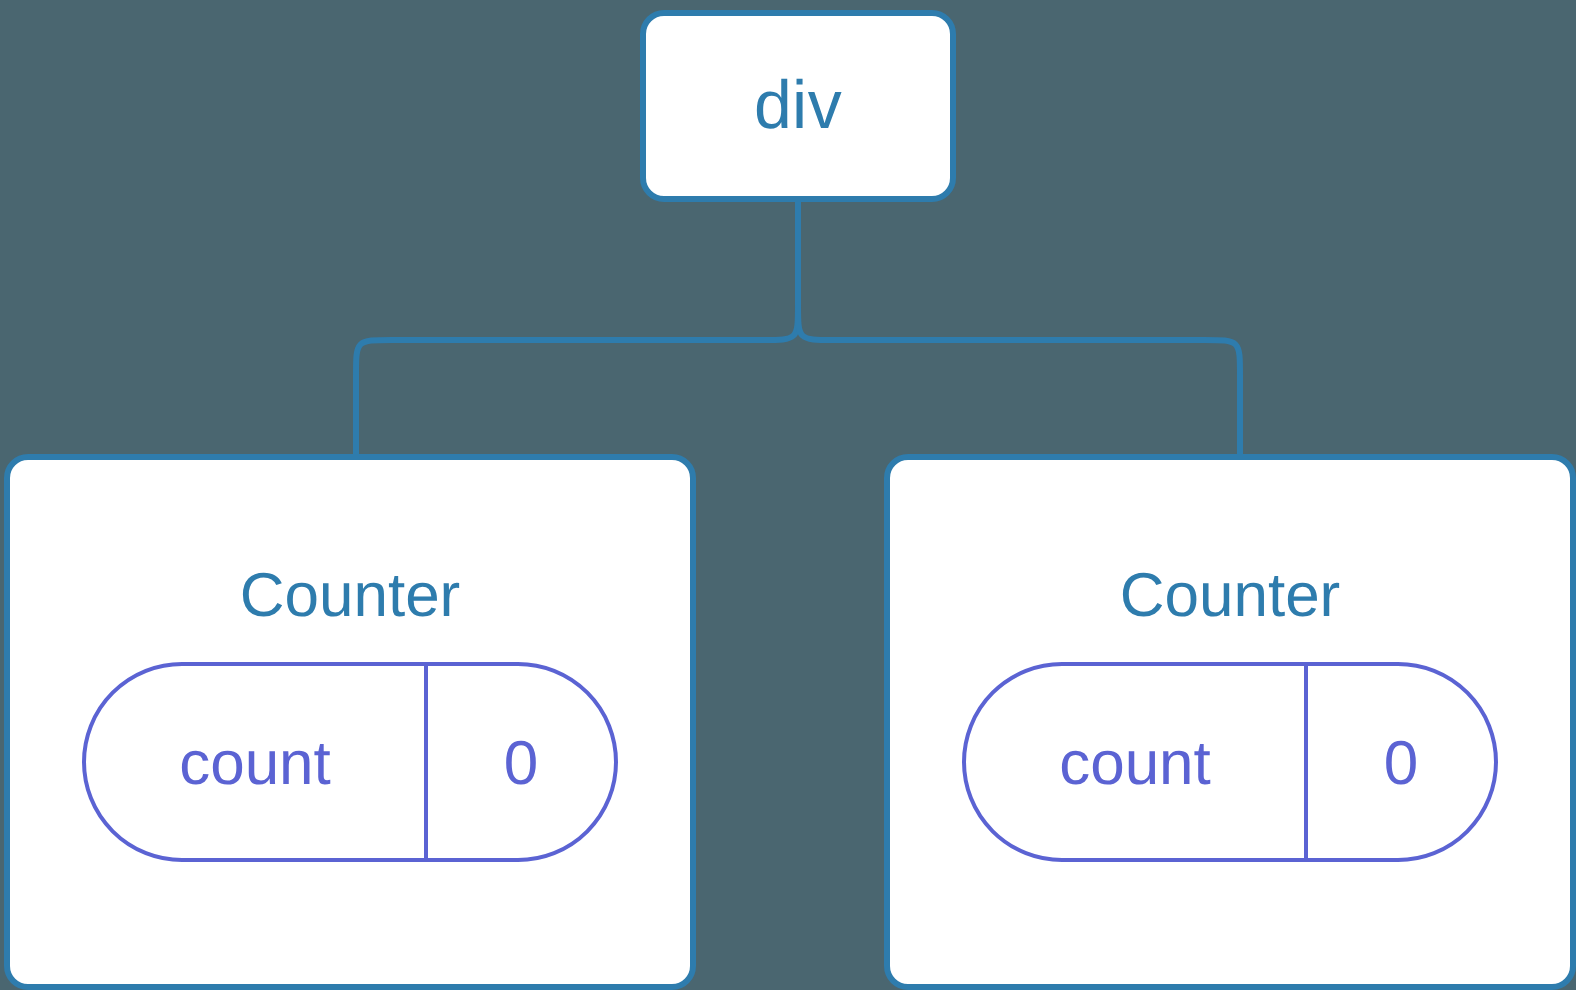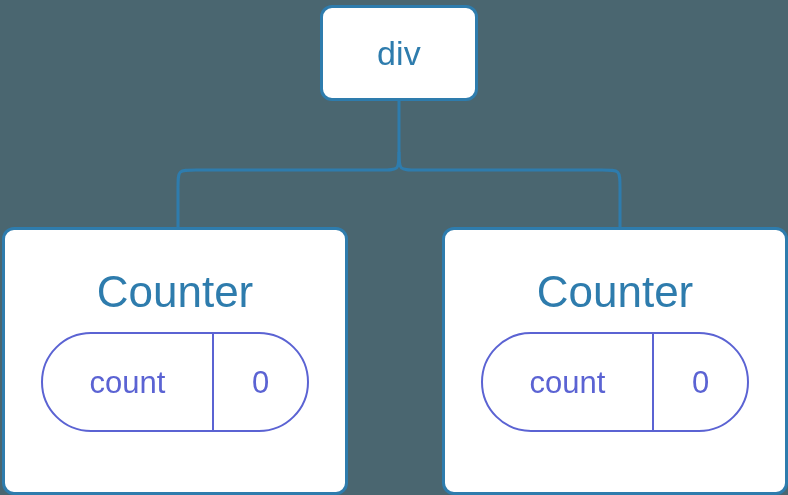--- a/index.html
+++ b/index.html
@@ -70,24 +70,24 @@
   #node-counter-left {
     left: 2px;
     width: 346px;
   }
   #node-counter-right {
     left: 442px;
     width: 346px;
   }
   .node-title {
     color: #2e7cad;
-    font-size: 44px;
+    font-size: 31px;
     font-weight: 400;
     line-height: 1;
-    margin-top: 40px;
+    margin-top: 52px;
   }
 
   
   .state-pill {
     position: relative;
     margin-top: 18px;
     width: 268px;
     height: 100px;
     border: 2px solid #5b63d3;
     border-radius: 50px;

